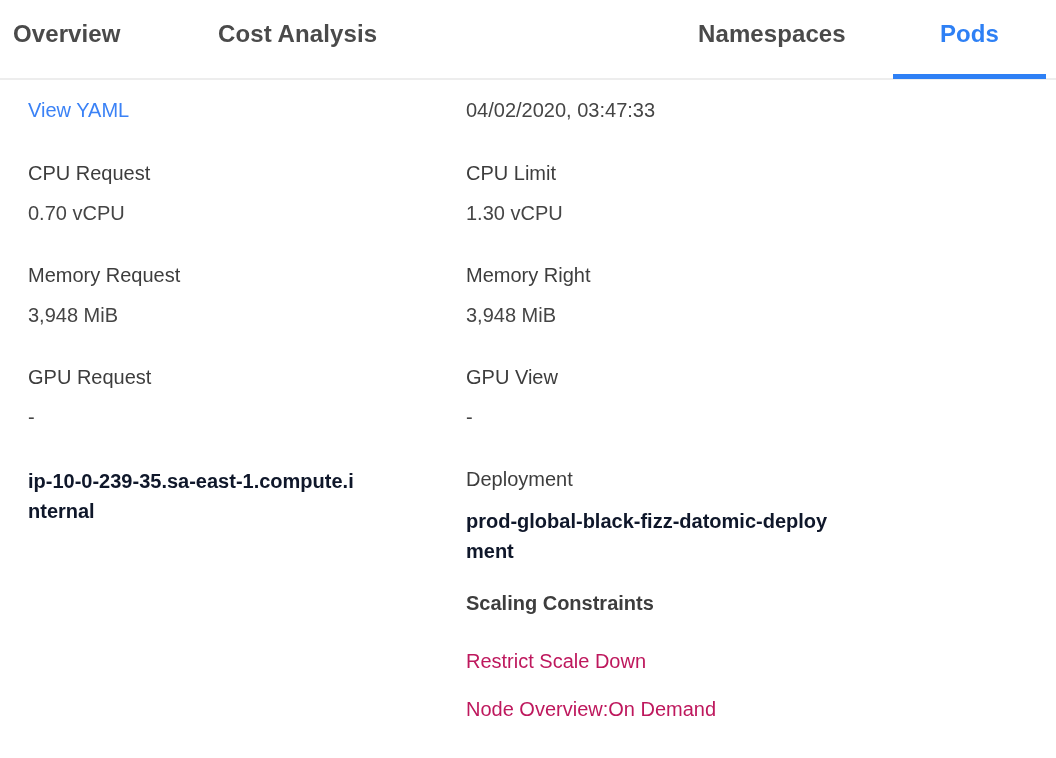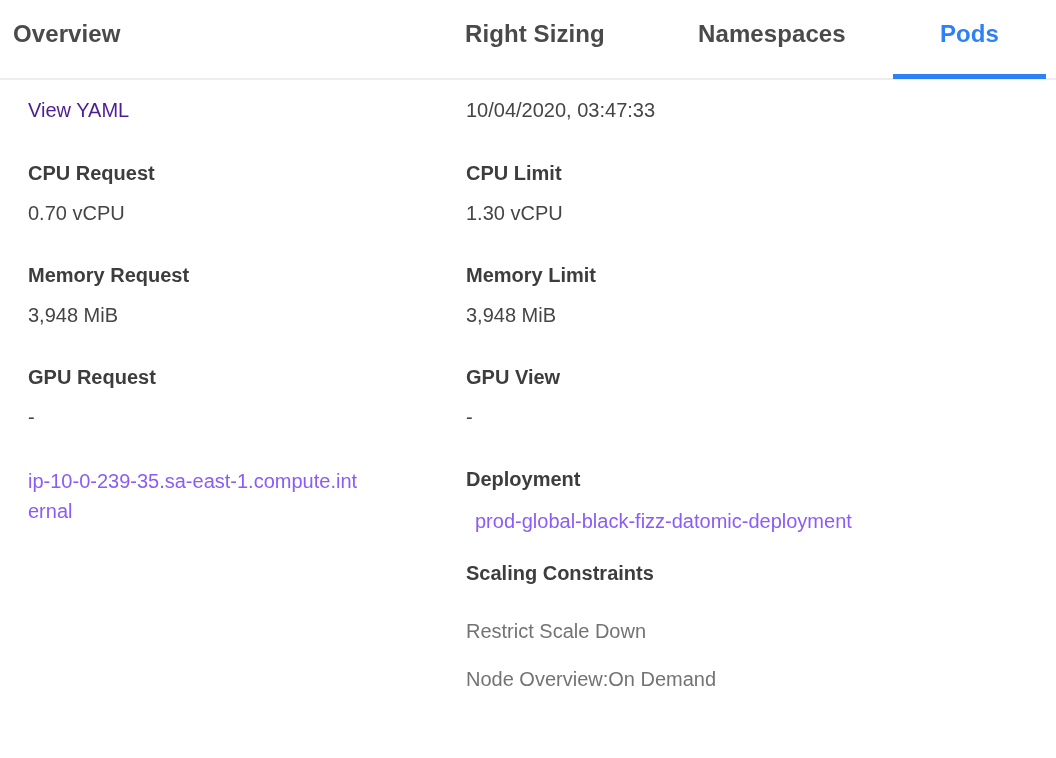--- a/index.html
+++ b/index.html
@@ -45,80 +45,81 @@
 
   
   .content {
     display: flex;
     padding: 17px 0 0 28px;
   }
   .col-left  { width: 438px; }
   .col-right { width: 580px; }
 
   .link {
-    color: #4c1d95;
+    color: #3b82f6;
     font-size: 20px;
     line-height: 26px;
     text-decoration: none;
     cursor: pointer;
     display: inline-block;
   }
   .timestamp {
     font-size: 20px;
     line-height: 26px;
     color: #454545;
   }
 
   .field { margin-top: 36px; }
   .field.first { margin-top: 37px; }
   .field-label {
     font-size: 20px;
-    font-weight: 700;
+    font-weight: 400;
     line-height: 26px;
     color: #3d3d3d;
     margin-bottom: 14px;
   }
   .field-value {
     font-size: 20px;
     line-height: 26px;
     color: #454545;
   }
   .value-link {
-    color: #8b5cf6;
+    color: #0f172a;
     font-size: 20px;
     line-height: 30px;
     text-decoration: none;
     cursor: pointer;
     display: block;
     word-break: break-all;
+    font-weight: bold;
   }
   .host-link       { max-width: 330px; }
-  .deployment-link { max-width: 378px; margin-left: 9px; }
+  .deployment-link { max-width: 378px; }
 
   .sc-header {
     margin-top: 24px;
     font-size: 20px;
     font-weight: 600;
     line-height: 26px;
     color: #3d3d3d;
   }
   .sc-item {
     font-size: 20px;
     line-height: 26px;
-    color: #737373;
+    color: #be185d;
   }
   .sc-item.one { margin-top: 32px; }
   .sc-item.two { margin-top: 22px; }
 </style>
 </head>
 <body>
 
 <div class="tabbar">
   <div class="tab tab-overview">Overview</div>
-  <div class="tab tab-rightsize">Right Sizing</div>
+  <div class="tab tab-cost">Cost Analysis</div>
   <div class="tab tab-pods">Pods</div>
   <div class="tab tab-namespaces">Namespaces</div>
   <div class="tab-underline"></div>
 </div>
 
 <div class="content">
 
   <div class="col-left">
     <a class="link">View YAML</a>
 
@@ -136,29 +137,29 @@
       <div class="field-label">GPU Request</div>
       <div class="field-value">-</div>
     </div>
 
     <div class="field">
       <a class="value-link host-link">ip-10-0-239-35.sa-east-1.compute.internal</a>
     </div>
   </div>
 
   <div class="col-right">
-    <div class="timestamp">10/04/2020, 03:47:33</div>
+    <div class="timestamp">04/02/2020, 03:47:33</div>
 
     <div class="field first">
       <div class="field-label">CPU Limit</div>
       <div class="field-value">1.30 vCPU</div>
     </div>
 
     <div class="field">
-      <div class="field-label">Memory Limit</div>
+      <div class="field-label">Memory Right</div>
       <div class="field-value">3,948 MiB</div>
     </div>
 
     <div class="field">
       <div class="field-label">GPU View</div>
       <div class="field-value">-</div>
     </div>
 
     <div class="field">
       <div class="field-label">Deployment</div>

